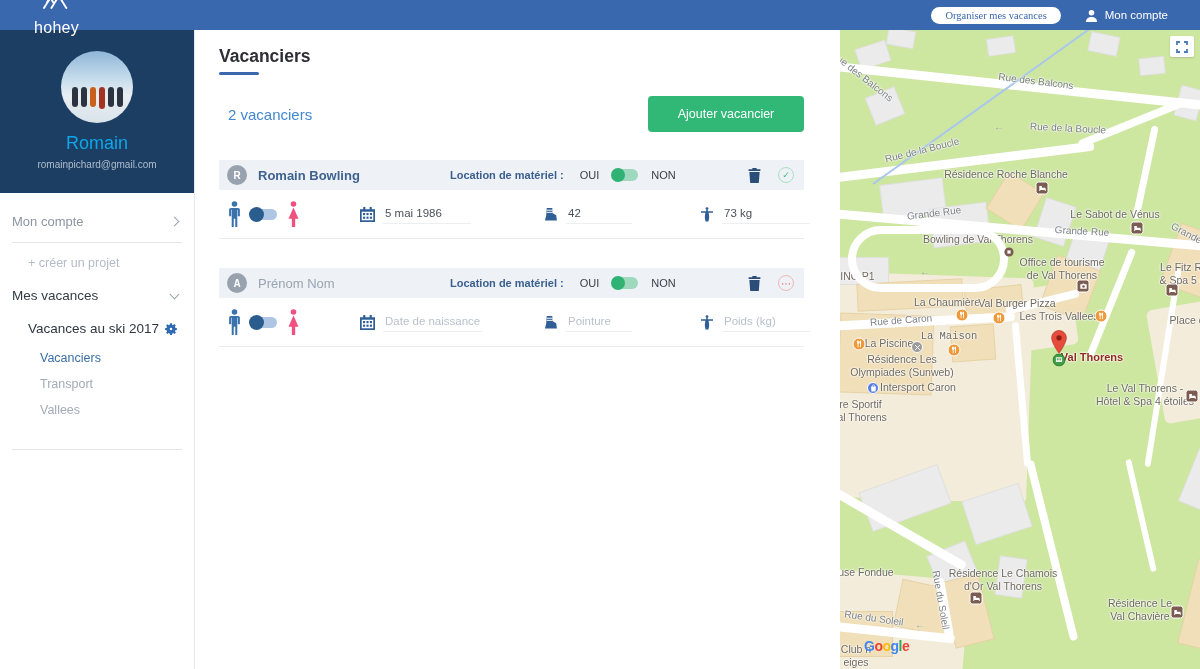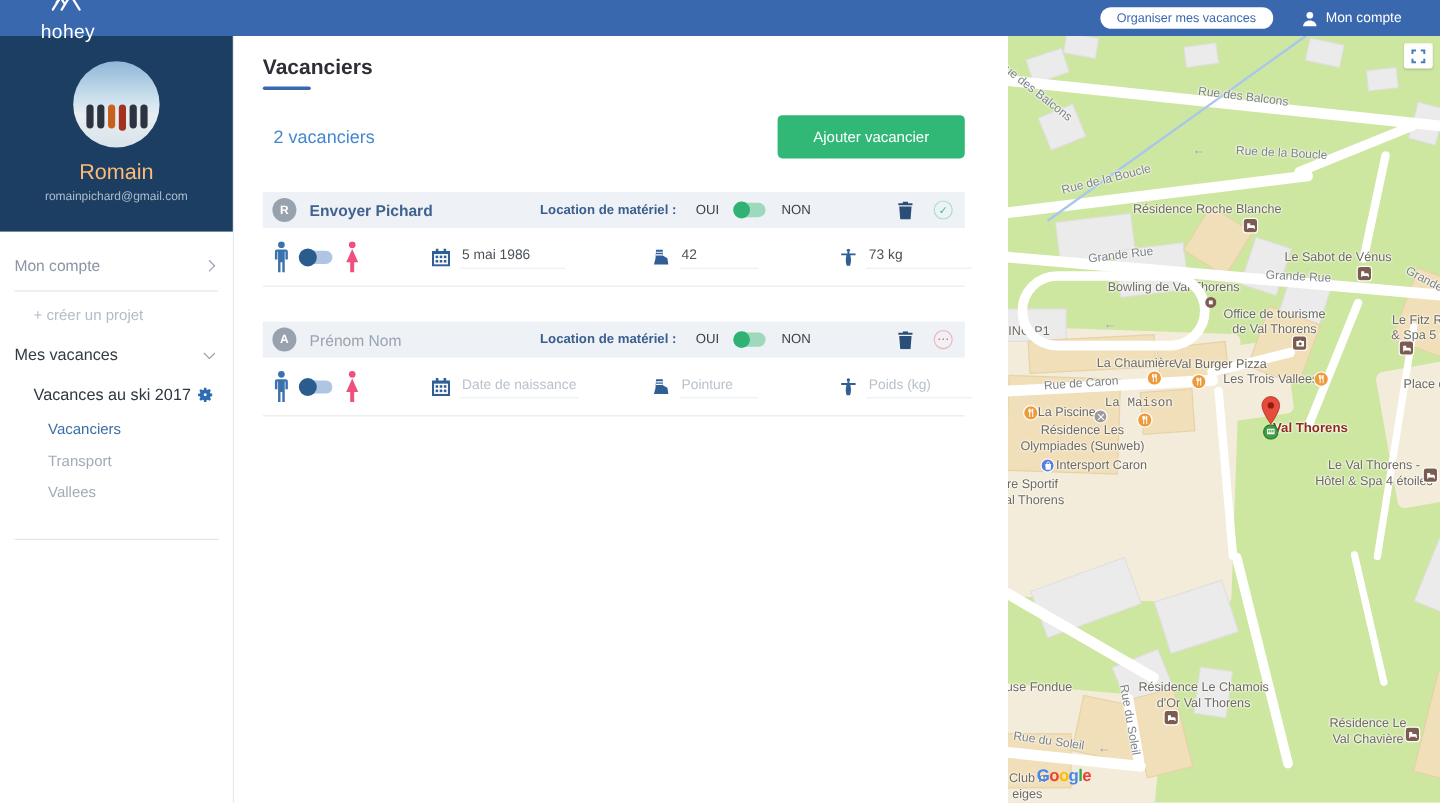--- a/index.html
+++ b/index.html
@@ -2,32 +2,32 @@
 <html><head>
 <meta charset="utf-8">
 <style>
   * { margin:0; padding:0; box-sizing:border-box; }
   html,body { width:1200px; height:669px; overflow:hidden; font-family:"Liberation Sans",sans-serif; background:#fff; position:relative; }
 
   
   .navbar { position:absolute; left:0; top:0; width:1200px; height:30px; background:#3a68ae; display:flex; align-items:center; z-index:50; }
   .brand { display:flex; align-items:center; gap:9px; margin-left:34px; color:#fff; font-size:16px; letter-spacing:.3px; cursor:pointer;flex-direction:column; }
   .nav-right { margin-left:auto; display:flex; align-items:center; gap:24px; margin-right:32px; }
-  .pill-btn { background:#fff; color:#3a68ae; font-size:10.5px; padding:3px 14px; border-radius:9px; border:none; cursor:pointer; font-family:Liberation Sans, sans-serif; }
+  .pill-btn { background:#fff; color:#3a68ae; font-size:10.5px; padding:3px 14px; border-radius:9px; border:none; cursor:pointer; font-family:Liberation Serif, serif; }
   .nav-account { display:flex; align-items:center; gap:7px; color:#fff; font-size:11.5px; cursor:pointer; }
 
   
   .sidebar { position:absolute; left:0; top:30px; width:195px; height:639px; background:#fff; border-right:1px solid #e6e9ec; }
   .side-hero { height:163px; background:#1d3e63; display:flex; flex-direction:column; align-items:center; }
   .avatar-big { width:72px; height:72px; border-radius:50%; margin-top:21px; background:linear-gradient(180deg,#8fb6d8 0%,#cfe2ee 45%,#e9eef2 62%,#d8e3ea 100%); position:relative; overflow:hidden; }
   .avatar-big .ppl { position:absolute; bottom:14px; left:0; right:0; display:flex; justify-content:center; gap:3px; }
   .avatar-big .ppl i { width:6px; height:20px; border-radius:3px; background:#2b3440; }
   .avatar-big .ppl i:nth-child(3){ background:#c8601e; }
   .avatar-big .ppl i:nth-child(4){ background:#a33220; height:22px; }
-  .side-name { color:#fdba74; font-size:18px; margin-top:10px; }
+  .side-name { color:#0ea5e9; font-size:18px; margin-top:10px; }
   .side-email { color:#aebdcd; font-size:10px; margin-top:5px; }
   .side-nav { padding:12px 0 0 0; }
   .snav-row { display:flex; align-items:center; font-size:13px; color:#8b95a3; padding:9px 16px 9px 12px; cursor:pointer; }
   .snav-row .chev { margin-left:auto; }
   .chev { width:7px; height:7px; border-right:1.5px solid #9aa3b0; border-bottom:1.5px solid #9aa3b0; display:inline-block; }
   .chev-right { transform:rotate(-45deg); }
   .chev-down { transform:rotate(45deg); margin-top:-3px; }
   .side-div { border:none; border-top:1px solid #e3e6ea; margin:4px 12px 4px 12px; }
   .snav-dark { color:#343b45; font-size:13.5px; }
   .snav-sub1 { padding-left:28px; font-size:12.5px; color:#b4bcc8; }
@@ -168,21 +168,21 @@
   <div class="page-title">Vacanciers</div>
   <div class="title-underline"></div>
   <div class="count-label">2 vacanciers</div>
   <button class="add-btn">Ajouter vacancier</button>
 
   <div class="cards">
 
     <div class="vac-card">
       <div class="vac-head">
         <div class="avatar-sm">R</div>
-        <div class="vac-name">Envoyer Pichard</div>
+        <div class="vac-name">Romain Bowling</div>
         <span class="loc-label">Location de matériel :</span>
         <span class="oui">OUI</span>
         <span class="toggle-green">
             <i></i>
           </span>
         <span class="non">NON</span>
         <div class="head-actions">
           <button class="trash-btn">
             <svg width="13" height="15" viewBox="0 0 12 14">
                 <path fill="#2a4e78" d="M4 0h4v1.2h3.5v1.6H.5V1.2H4zM1.2 3.8h9.6L10 14H2z"></path>

